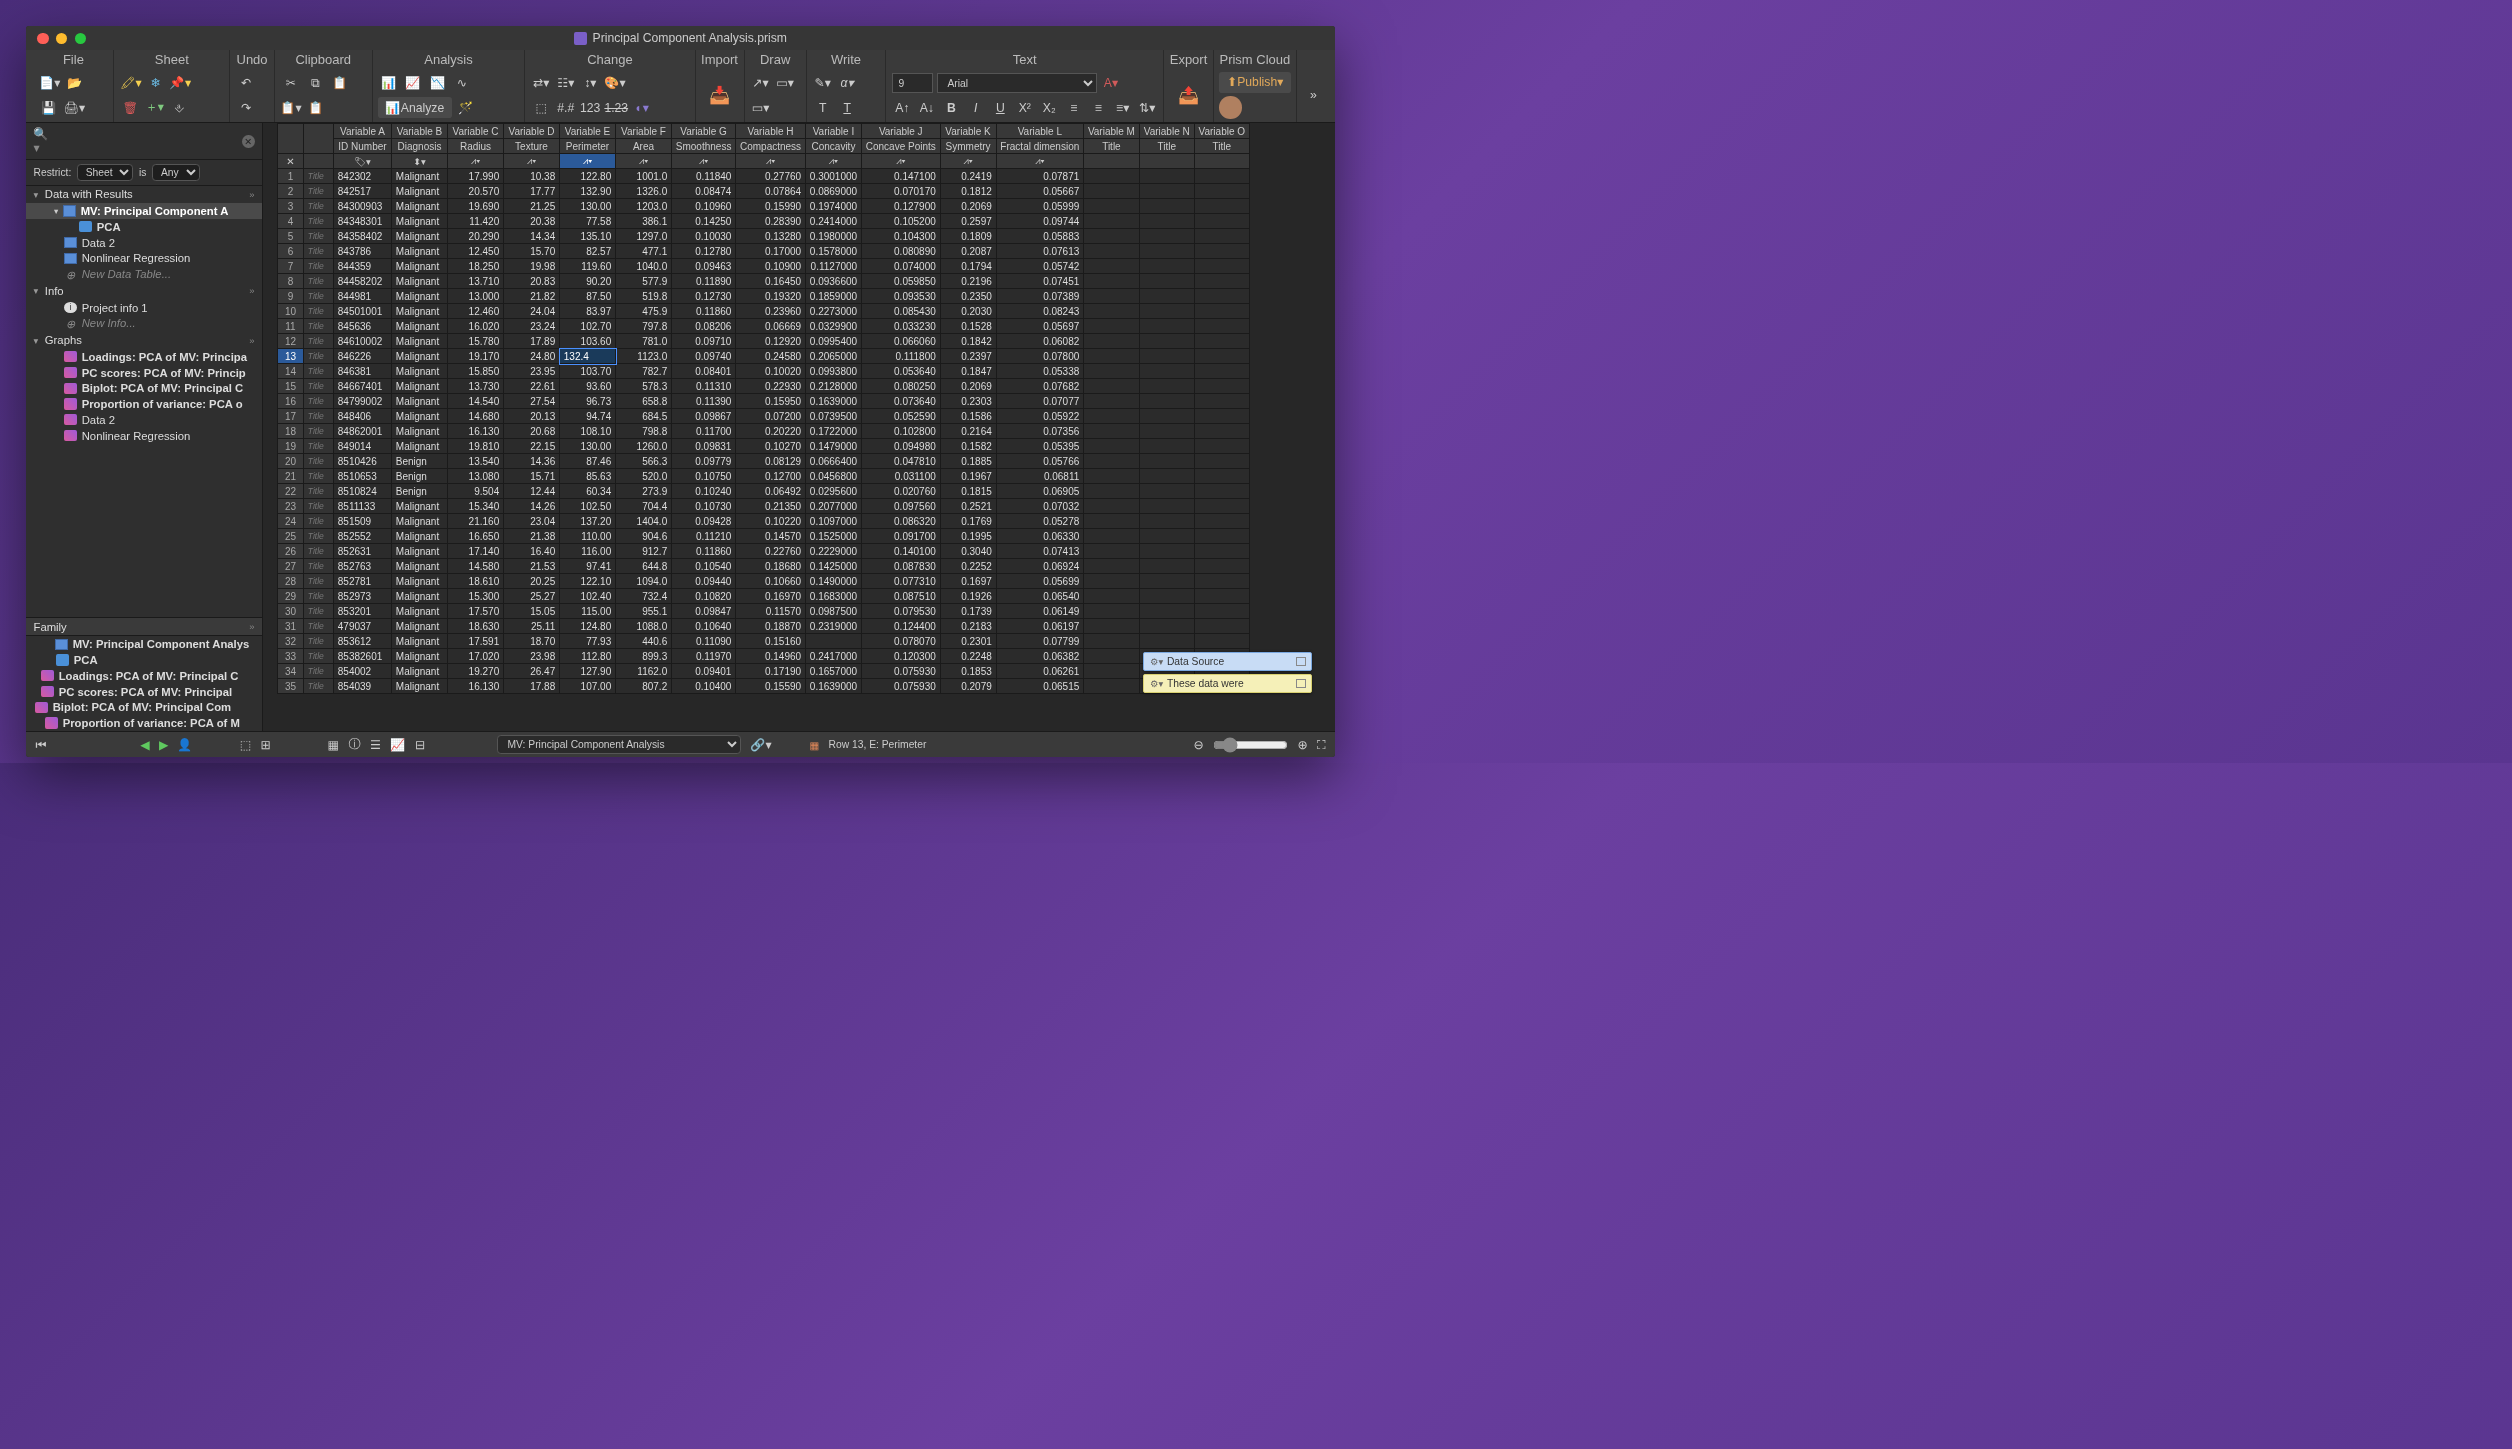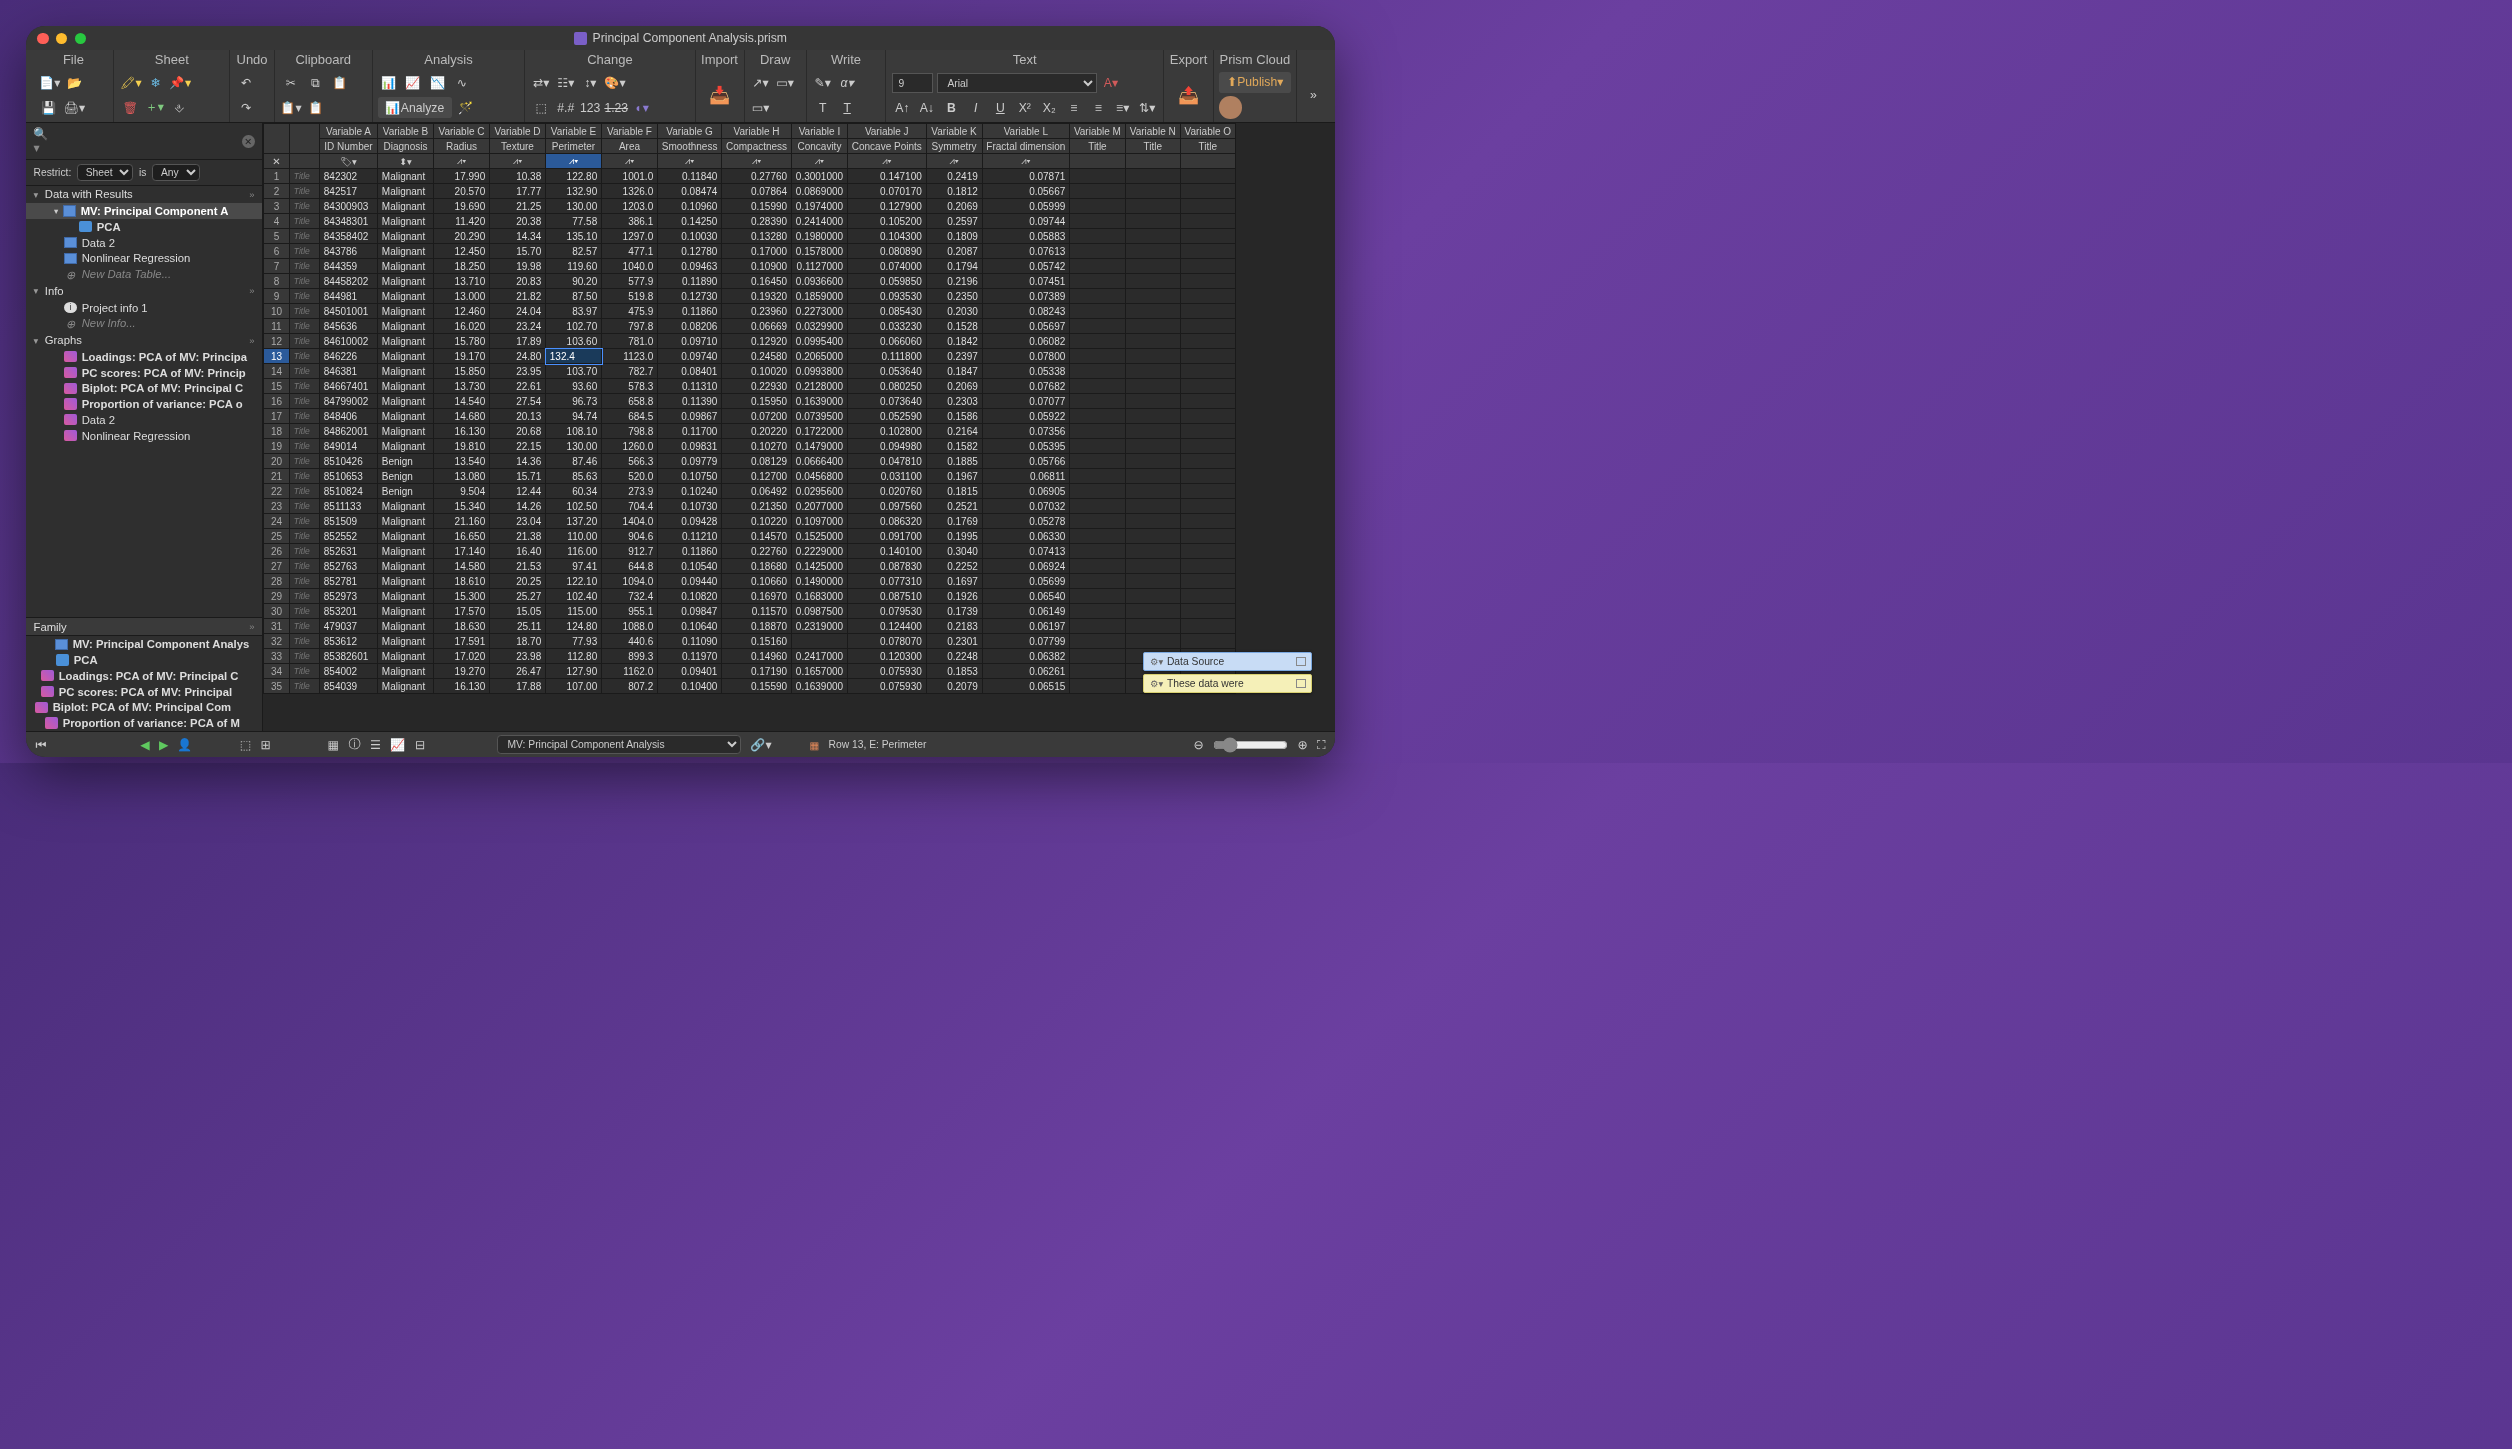--- a/index.html
+++ b/index.html
@@ -10,21 +10,21 @@
   height: 763px;
   overflow: hidden;
   font-size: 10.3px;
   color: #ddd;
 }
 .window {
   position: absolute;
   left: 26px; top: 26px;
   width: 1309px; height: 731px;
   background: #2b2b2b;
-  border-radius: 19px;
+  border-radius: 3px;
   box-shadow: 0 19px 56px rgba(0,0,0,0.5);
   overflow: hidden;
   display: flex;
   flex-direction: column;
 }
 .titlebar {
   height: 24.4px;
   background: #363636;
   display: flex;
   align-items: center;
@@ -149,20 +149,21 @@
   border-top: 0.9px solid #1a1a1a; border-bottom: 0.9px solid #1a1a1a;
   display: flex; align-items: center;
 }
 .family-hdr .exp { margin-left: auto; color: #888; font-size: 9.4px; }
 .sheet-area { flex: 1; display: flex; flex-direction: column; overflow: hidden; background: #272727; position: relative; }
 .grid-wrapper { flex: 1; overflow: auto; }
 table.grid {
   border-collapse: collapse;
   font-size: 10px;
   table-layout: fixed;
+  margin-left: 14px;
 }
 table.grid th, table.grid td {
   border: 0.9px solid #1a1a1a;
   padding: 0.9px 3.8px;
   height: 15px;
   overflow: hidden;
   white-space: nowrap;
 }
 table.grid thead th {
   background: #383838; color: #ccc; font-weight: normal;

